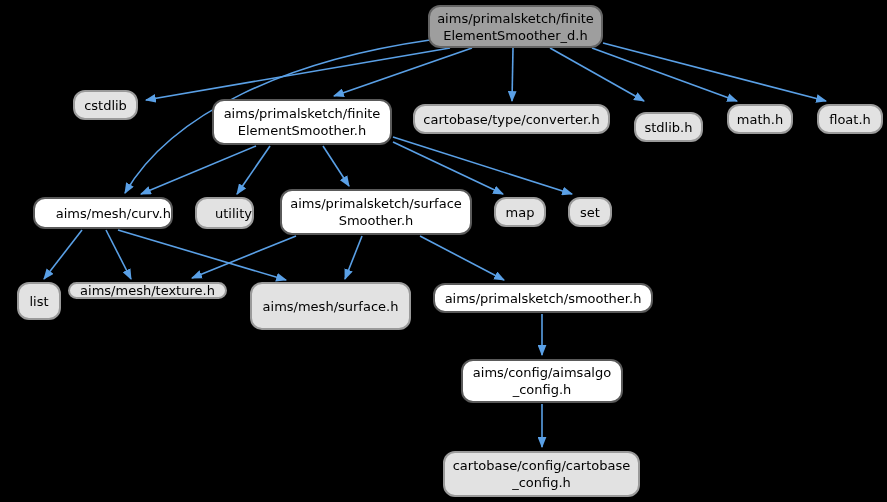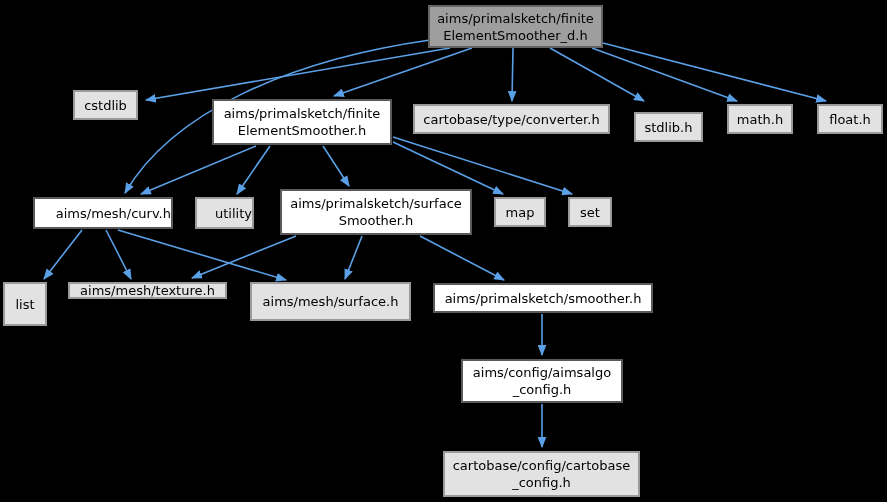--- a/index.html
+++ b/index.html
@@ -1,21 +1,21 @@
 <!DOCTYPE html>
 <html><head>
 <meta charset="utf-8">
 <style>
   html,body{margin:0;padding:0;background:#000;}
   #canvas{position:relative;width:887px;height:502px;background:#000;overflow:hidden;
           font-family:"DejaVu Sans","Liberation Sans",sans-serif;}
   #edges{position:absolute;left:0;top:0;width:887px;height:502px;}
   .node{position:absolute;box-sizing:border-box;display:flex;flex-direction:column;
         align-items:center;justify-content:center;text-align:center;
-        font-size:13px;line-height:17px;color:#000;white-space:nowrap;}
+        font-size:13px;line-height:17px;color:#000;white-space:nowrap;border-radius:12px;}
   .node span{display:block;}
   .node.focus{background:#9e9e9e;border:2px solid #646464;}
   .node.doc{background:#ffffff;border:2px solid #5a5a5a;}
   .node.ext{background:#e2e2e2;border:2px solid #9a9a9a;}
   .edge{stroke:#5aa0e6;stroke-width:1.6;fill:none;}
 </style>
 </head>
 <body>
 
 <div id="canvas">
@@ -101,31 +101,31 @@
   <div class="node ext" style="left:494px;top:197px;width:52px;height:30px;">
     <span>map</span>
     <span></span>
   </div>
 
   <div class="node ext" style="left:568px;top:197px;width:44px;height:30px;">
     <span>set</span>
     <span></span>
   </div>
 
-  <div class="node ext" style="left:3px;top:282px;width:44px;height:44px;">
+  <div class="node ext" style="left:17px;top:282px;width:44px;height:38px;">
     <span>list</span>
     <span></span>
   </div>
 
   <div class="node ext" style="left:68px;top:282px;width:159px;height:17px;">
     <span>aims/mesh/texture.h</span>
     <span></span>
   </div>
 
-  <div class="node ext" style="left:250px;top:282px;width:161px;height:39px;">
+  <div class="node ext" style="left:250px;top:282px;width:161px;height:48px;">
     <span>aims/mesh/surface.h</span>
     <span></span>
   </div>
 
   <div class="node doc" style="left:433px;top:283px;width:220px;height:30px;">
     <span>aims/primalsketch/smoother.h</span>
     <span></span>
   </div>
 
   <div class="node doc" style="left:461px;top:359px;width:162px;height:44px;">

